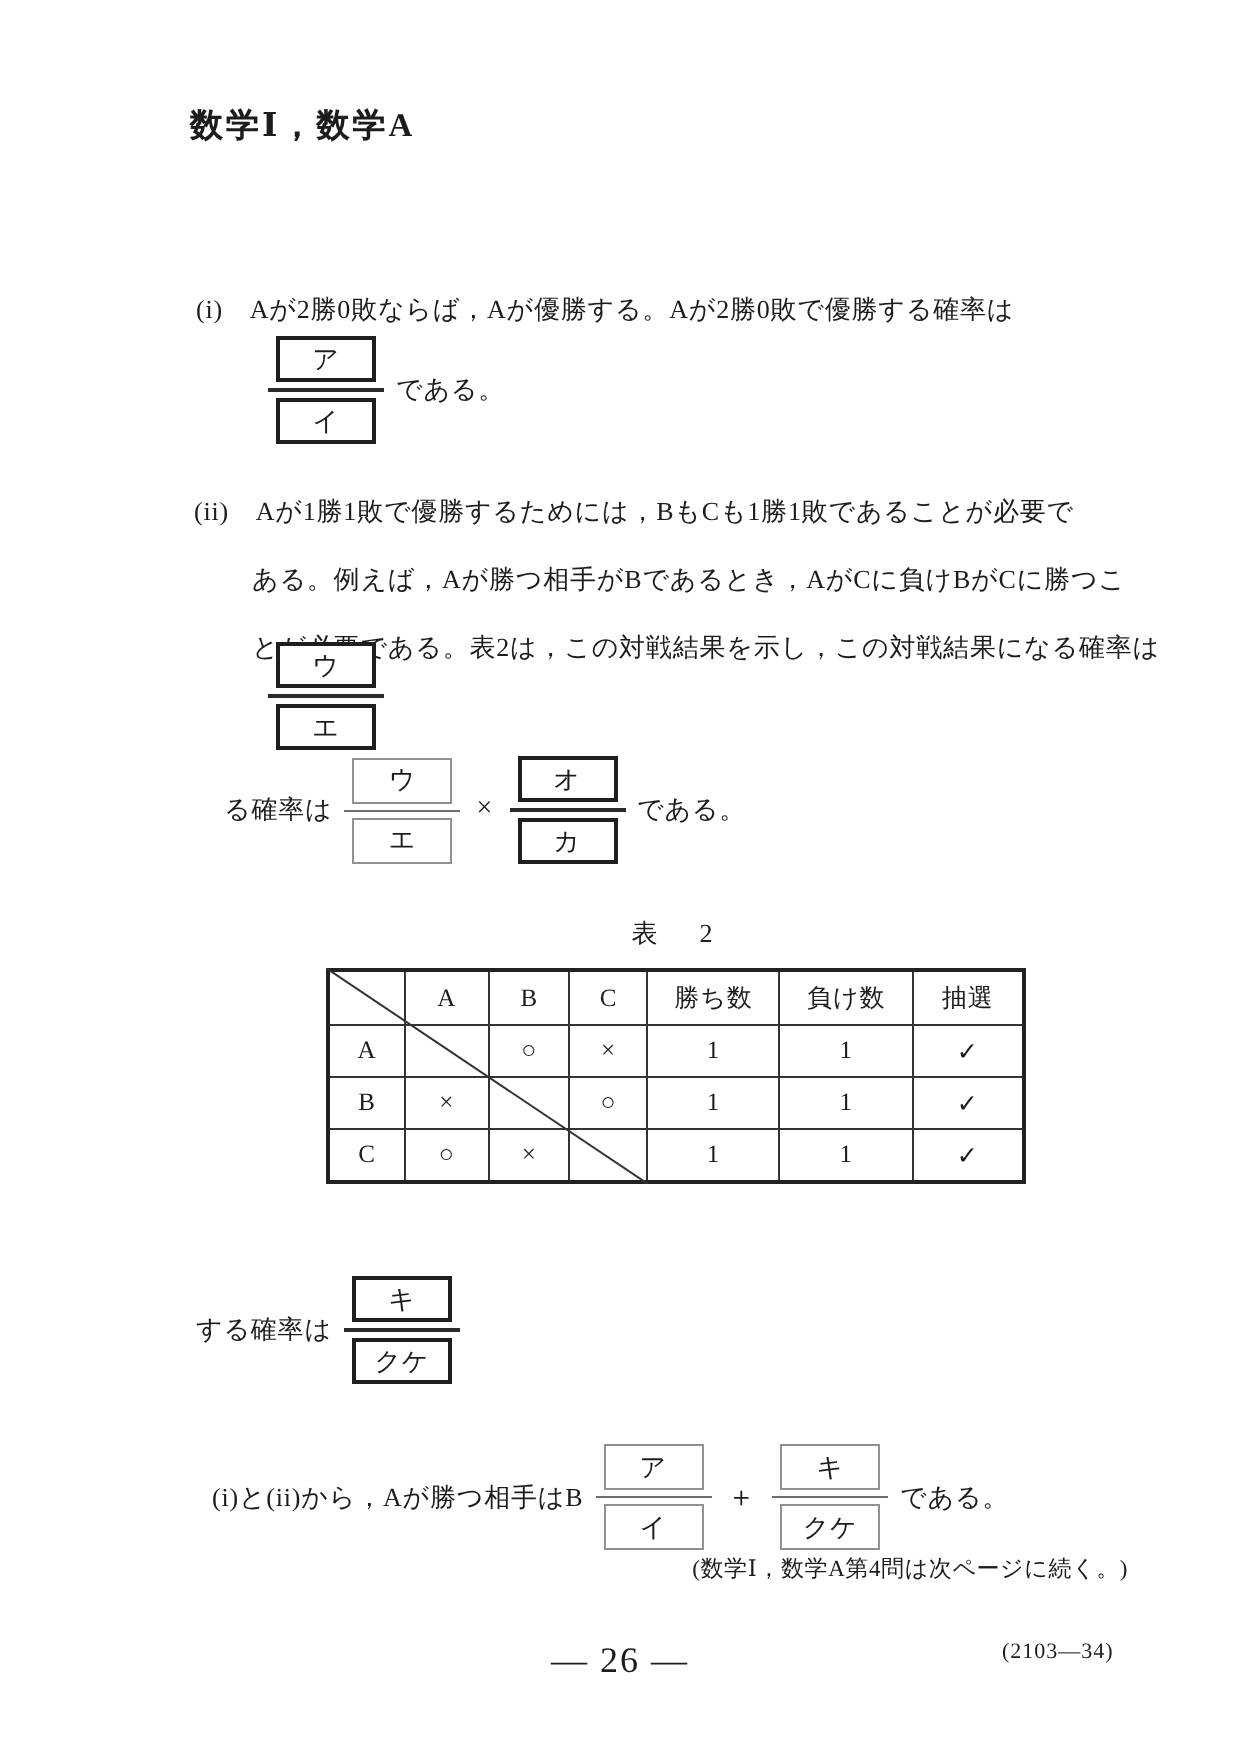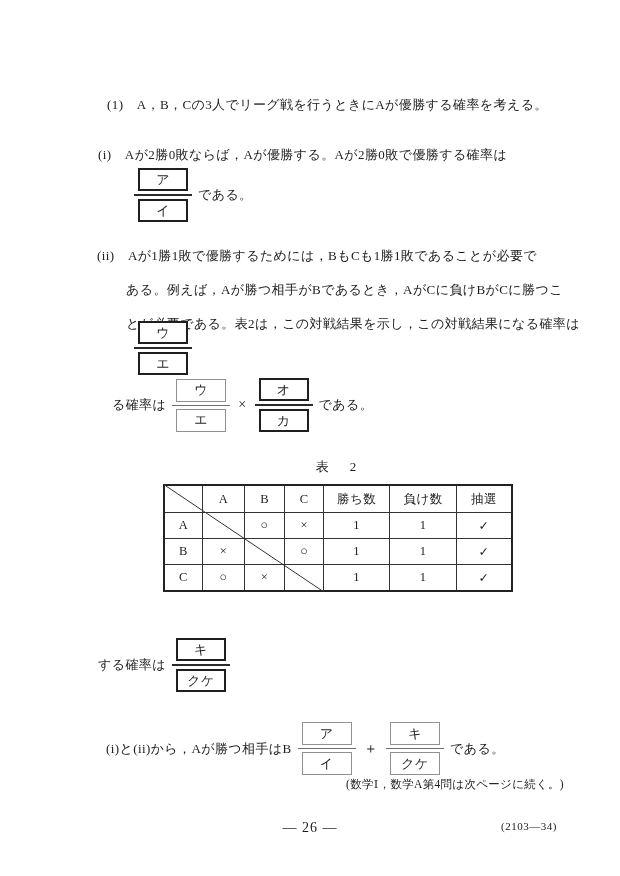--- a/index.html
+++ b/index.html
@@ -72,30 +72,30 @@
   table.match th { height:26px; }
   table.match td { height:25px; }
   .diag-overlay {
     position:absolute; left:0; top:0;
     width:46%; height:100%;
     pointer-events:none;
   }
   .diag-overlay svg { display:block; width:100%; height:100%; }
 
   .cont-note { position:absolute; right:56px; top:777px; font-size:11.5px; letter-spacing:0.3px; }
-  .pageno { position:absolute; left:0; width:100%; top:820px; text-align:center; font-size:14px; letter-spacing:1px; }
+  .pageno { position:absolute; left:0; width:100%; top:820px; text-align:center; font-size:18px; letter-spacing:1px; }
   .code { position:absolute; left:501px; top:820px; font-size:11px; letter-spacing:0.5px; }
 </style>
 </head>
 <body>
 
 <div class="page">
 
-
-  <div class="line" style="left:107px; top:97px;">(1)　A，B，Cの3人でリーグ戦を行うときにAが優勝する確率を考える。</div>
+  <div class="title">数学Ⅰ，数学A</div>
+
 
   <div class="line" style="left:98px; top:147px;">(i)　Aが2勝0敗ならば，Aが優勝する。Aが2勝0敗で優勝する確率は</div>
 
   <div class="frow" style="left:134px; top:168px;">
     <span class="frac bold">
       <span class="abox">ア</span>
       <span class="fbar"></span>
       <span class="abox">イ</span>
     </span>
     <span>である。</span>

